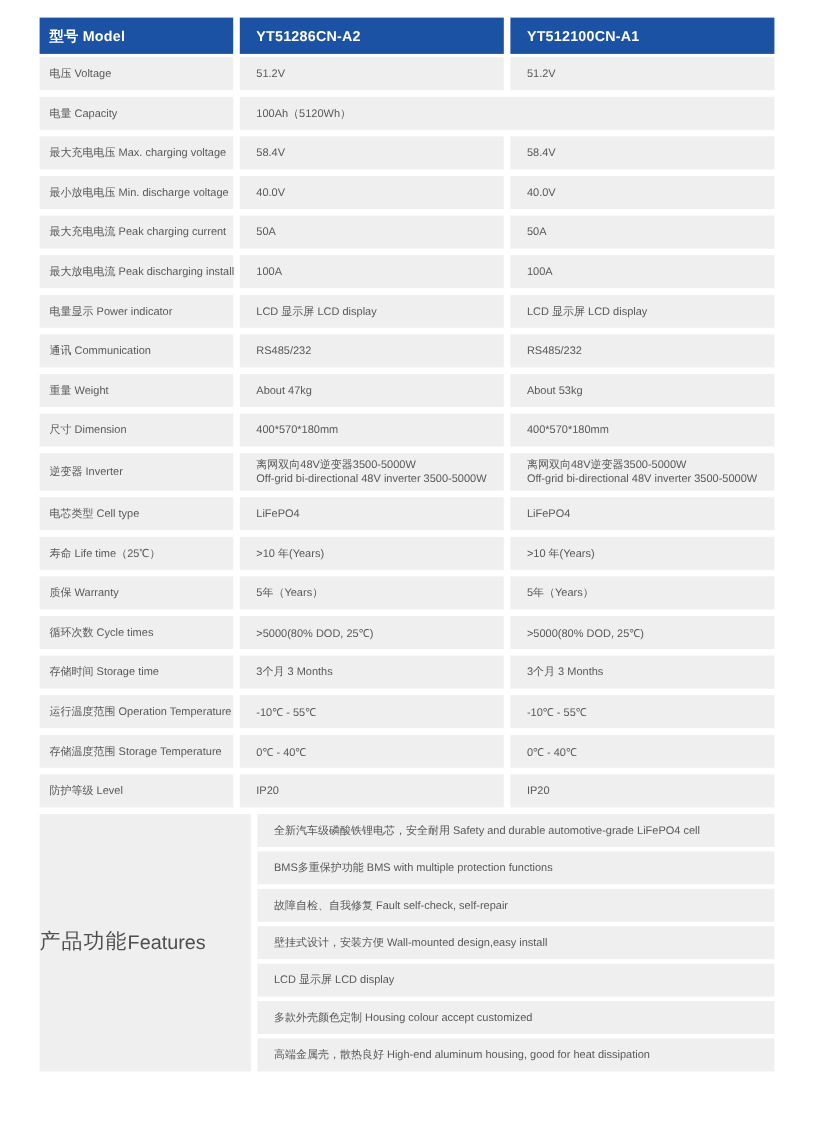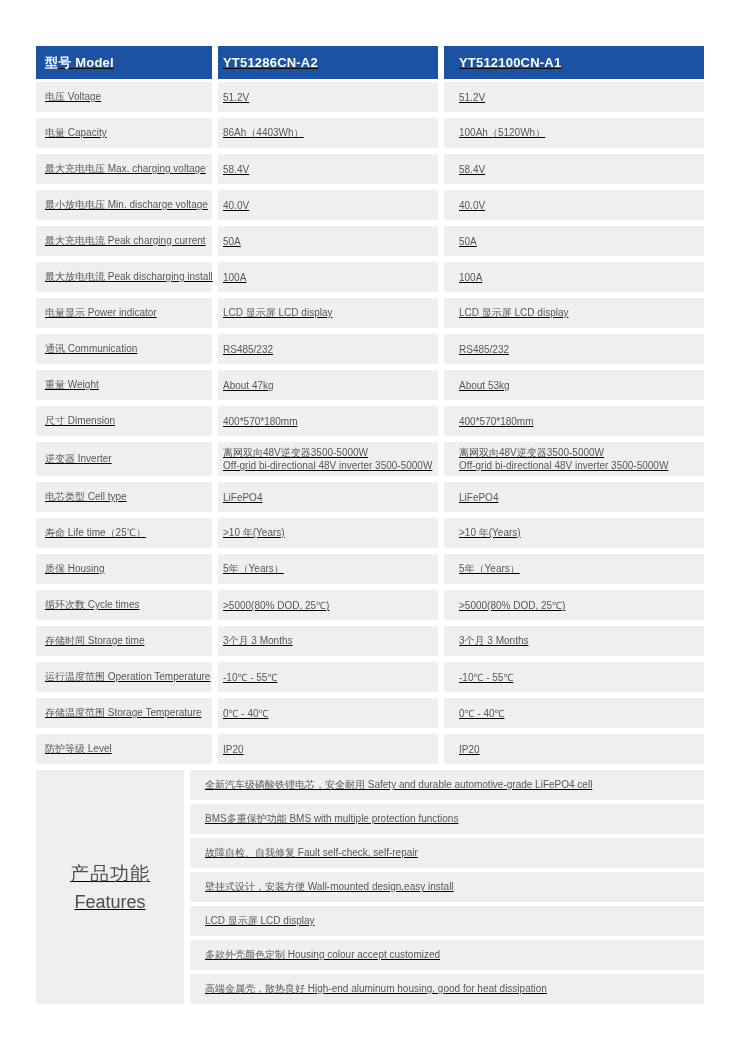--- a/index.html
+++ b/index.html
@@ -8,42 +8,42 @@
     --text:#57585a;
     --header-text:#ffffff;
     --features-text:#4d4e50;
   }
   html,body{margin:0;padding:0;}
   body{
     width:739px;height:1037px;background:#ffffff;position:relative;
     font-family:"Liberation Sans", sans-serif;
     -webkit-font-smoothing:antialiased;
   }
-  .spec-table{position:absolute;left:36px;top:46px;width:668px;text-decoration:underline;}
+  .spec-table{position:absolute;left:36px;top:16px;width:668px;}
   .trow{display:flex;gap:6px;margin-bottom:6px;}
   .cell{
     background:var(--row-bg);color:var(--text);font-size:10px;
     display:flex;flex-direction:column;justify-content:center;align-items:flex-start;
     box-sizing:border-box;white-space:nowrap;min-height:30px;
   }
   .col1{width:176px;flex:none;padding-left:9px;}
-  .col2{width:220px;flex:none;padding-left:5px;}
+  .col2{width:240px;flex:none;padding-left:15px;}
   .col3{flex:1;padding-left:15px;}
   .header-row{margin-bottom:3px;}
   .header-row .cell{
     background:var(--header-bg);color:var(--header-text);
     font-weight:bold;font-size:13px;height:33px;min-height:33px;
     letter-spacing:.2px;
   }
   .value-cell div{line-height:13px;}
   .value-cell{padding-top:4px;padding-bottom:4px;}
   .features{display:flex;gap:6px;}
   .features-label{
-    width:148px;flex:none;background:var(--row-bg);
-    display:flex;flex-direction:column;justify-content:center;align-items:center;
+    width:192px;flex:none;background:var(--row-bg);
+    display:flex;flex-direction:row;justify-content:flex-start;align-items:center;
     color:var(--features-text);
   }
   .f-zh{font-size:19px;line-height:30px;letter-spacing:1px;}
   .f-en{font-size:18px;line-height:26px;}
   .features-items{flex:1;display:flex;flex-direction:column;gap:4px;}
   .feature-row{
     background:var(--row-bg);color:var(--text);font-size:10px;
     height:30px;flex:none;display:flex;align-items:center;
     padding-left:15px;box-sizing:border-box;white-space:nowrap;
   }
@@ -61,21 +61,20 @@
 
   <div id="spec-rows">
   <div class="trow spec-row">
     <div class="cell col1 label-cell">电压 Voltage</div>
     <div class="cell col2 value-cell">51.2V</div>
     <div class="cell col3 value-cell">51.2V</div>
   </div>
 
   <div class="trow spec-row">
     <div class="cell col1 label-cell">电量 Capacity</div>
-    <div class="cell col2 value-cell">86Ah（4403Wh）</div>
     <div class="cell col3 value-cell">100Ah（5120Wh）</div>
   </div>
 
   <div class="trow spec-row">
     <div class="cell col1 label-cell">最大充电电压 Max. charging voltage</div>
     <div class="cell col2 value-cell">58.4V</div>
     <div class="cell col3 value-cell">58.4V</div>
   </div>
 
   <div class="trow spec-row">
@@ -138,21 +137,21 @@
     <div class="cell col3 value-cell">LiFePO4</div>
   </div>
 
   <div class="trow spec-row">
     <div class="cell col1 label-cell">寿命 Life time（25℃）</div>
     <div class="cell col2 value-cell">&gt;10 年(Years)</div>
     <div class="cell col3 value-cell">&gt;10 年(Years)</div>
   </div>
 
   <div class="trow spec-row">
-    <div class="cell col1 label-cell">质保 Housing</div>
+    <div class="cell col1 label-cell">质保 Warranty</div>
     <div class="cell col2 value-cell">5年（Years）</div>
     <div class="cell col3 value-cell">5年（Years）</div>
   </div>
 
   <div class="trow spec-row">
     <div class="cell col1 label-cell">循环次数 Cycle times</div>
     <div class="cell col2 value-cell">&gt;5000(80% DOD, 25℃)</div>
     <div class="cell col3 value-cell">&gt;5000(80% DOD, 25℃)</div>
   </div>
 

